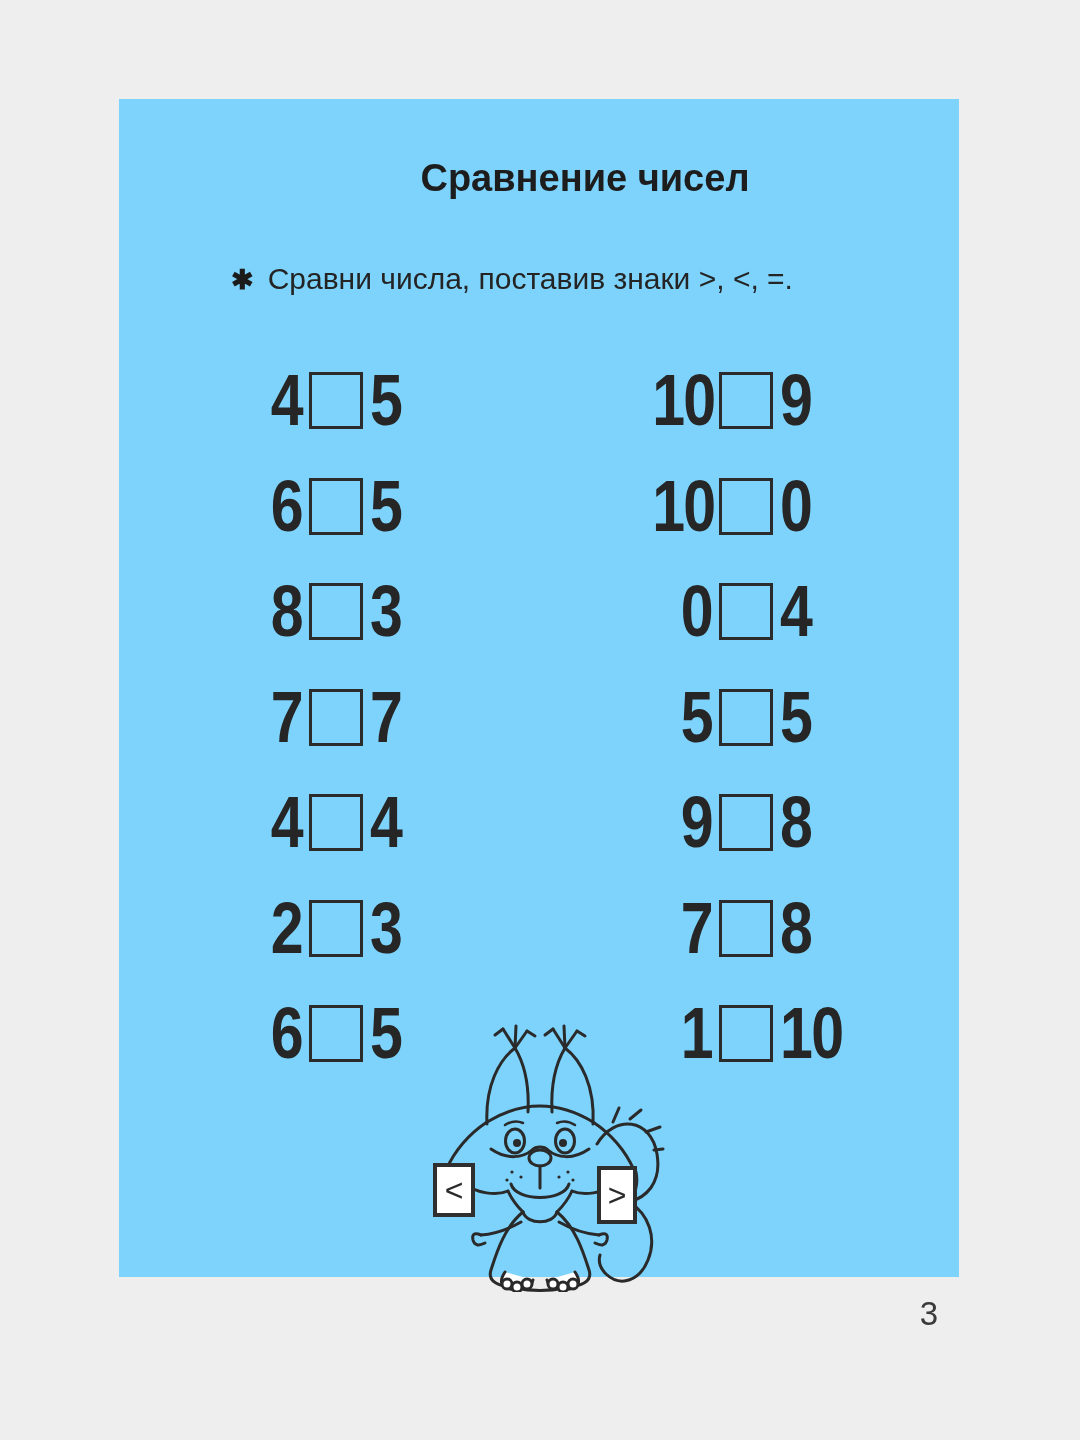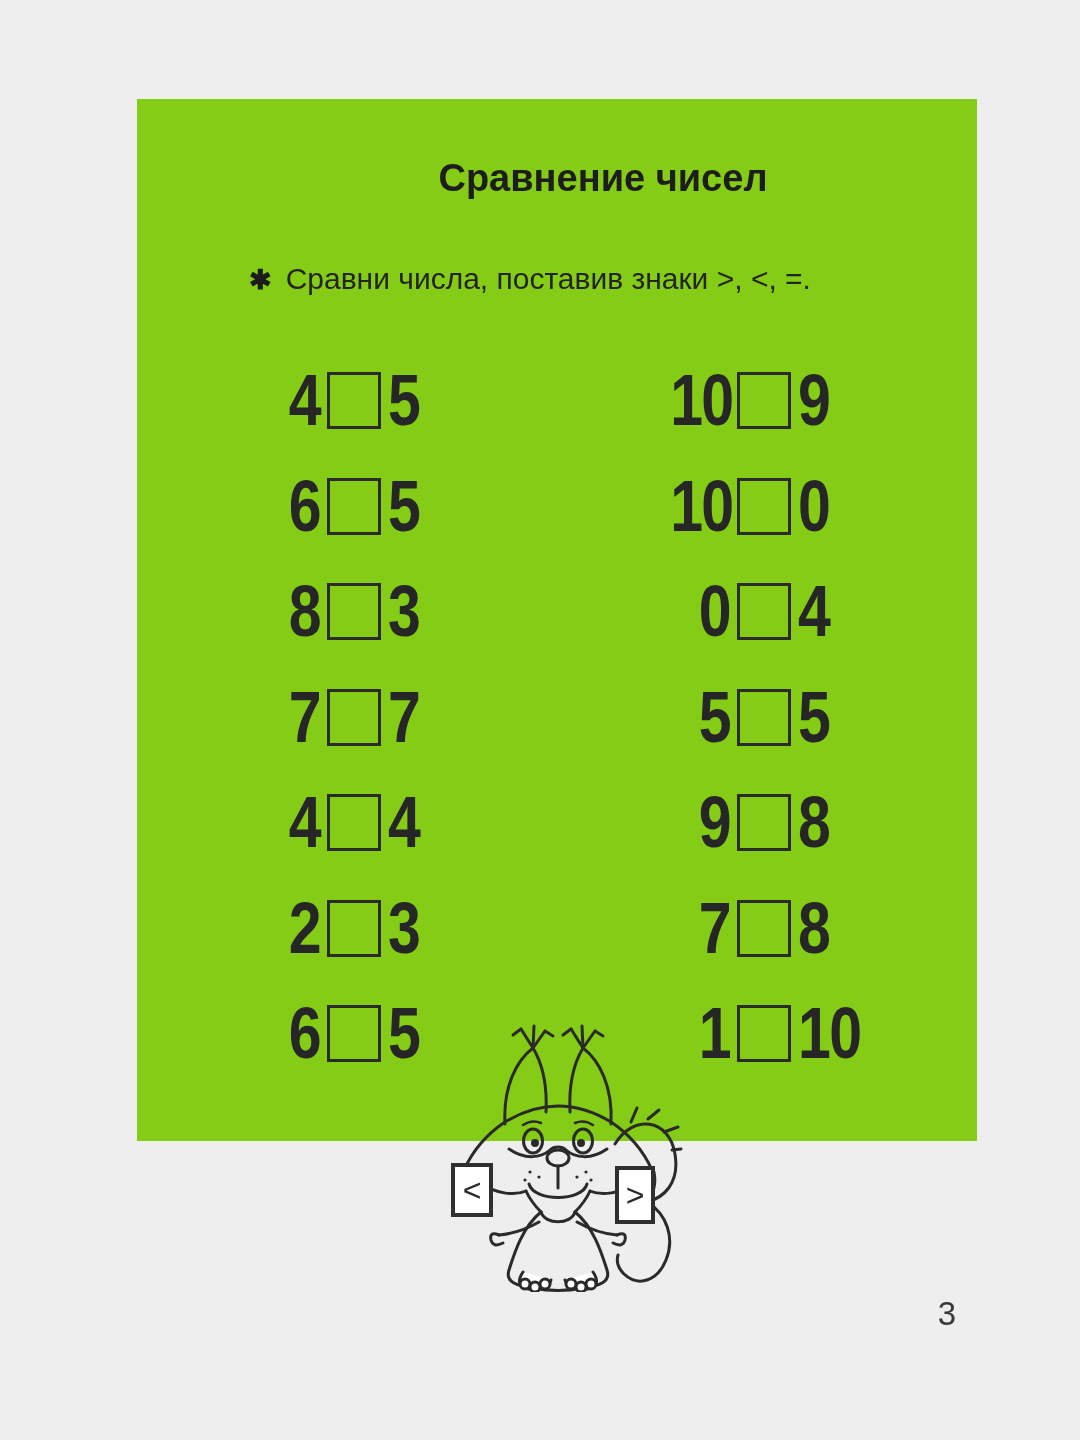--- a/index.html
+++ b/index.html
@@ -7,23 +7,23 @@
     margin: 0; padding: 0;
     width: 1080px; height: 1440px;
     background: #eeeeee;
     overflow: hidden;
     font-family: "Liberation Sans", sans-serif;
   }
   .canvas { position: relative; width: 1080px; height: 1440px; }
 
   .paper {
     position: absolute;
-    left: 137px; top: 99px;
-    width: 840px; height: 1042px;
-    background: #84cc16;
+    left: 119px; top: 99px;
+    width: 840px; height: 1178px;
+    background: #7dd3fc;
   }
 
   .title {
     position: absolute;
     top: 58px; left: 0; width: 100%;
     text-align: center;
     transform: translateX(46px);
     font-size: 38px;
     font-weight: 700;
     color: #1d1d1d;

